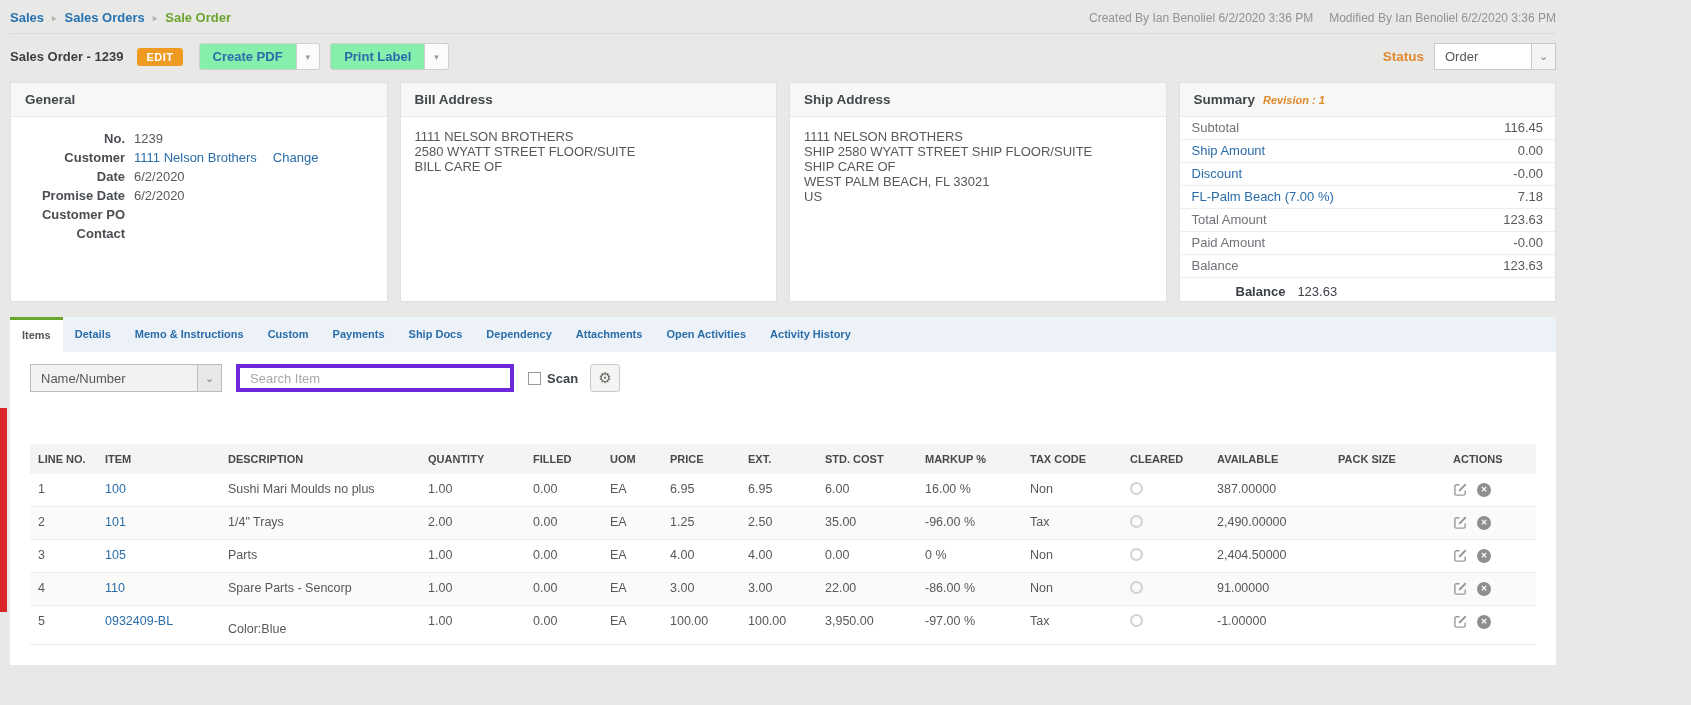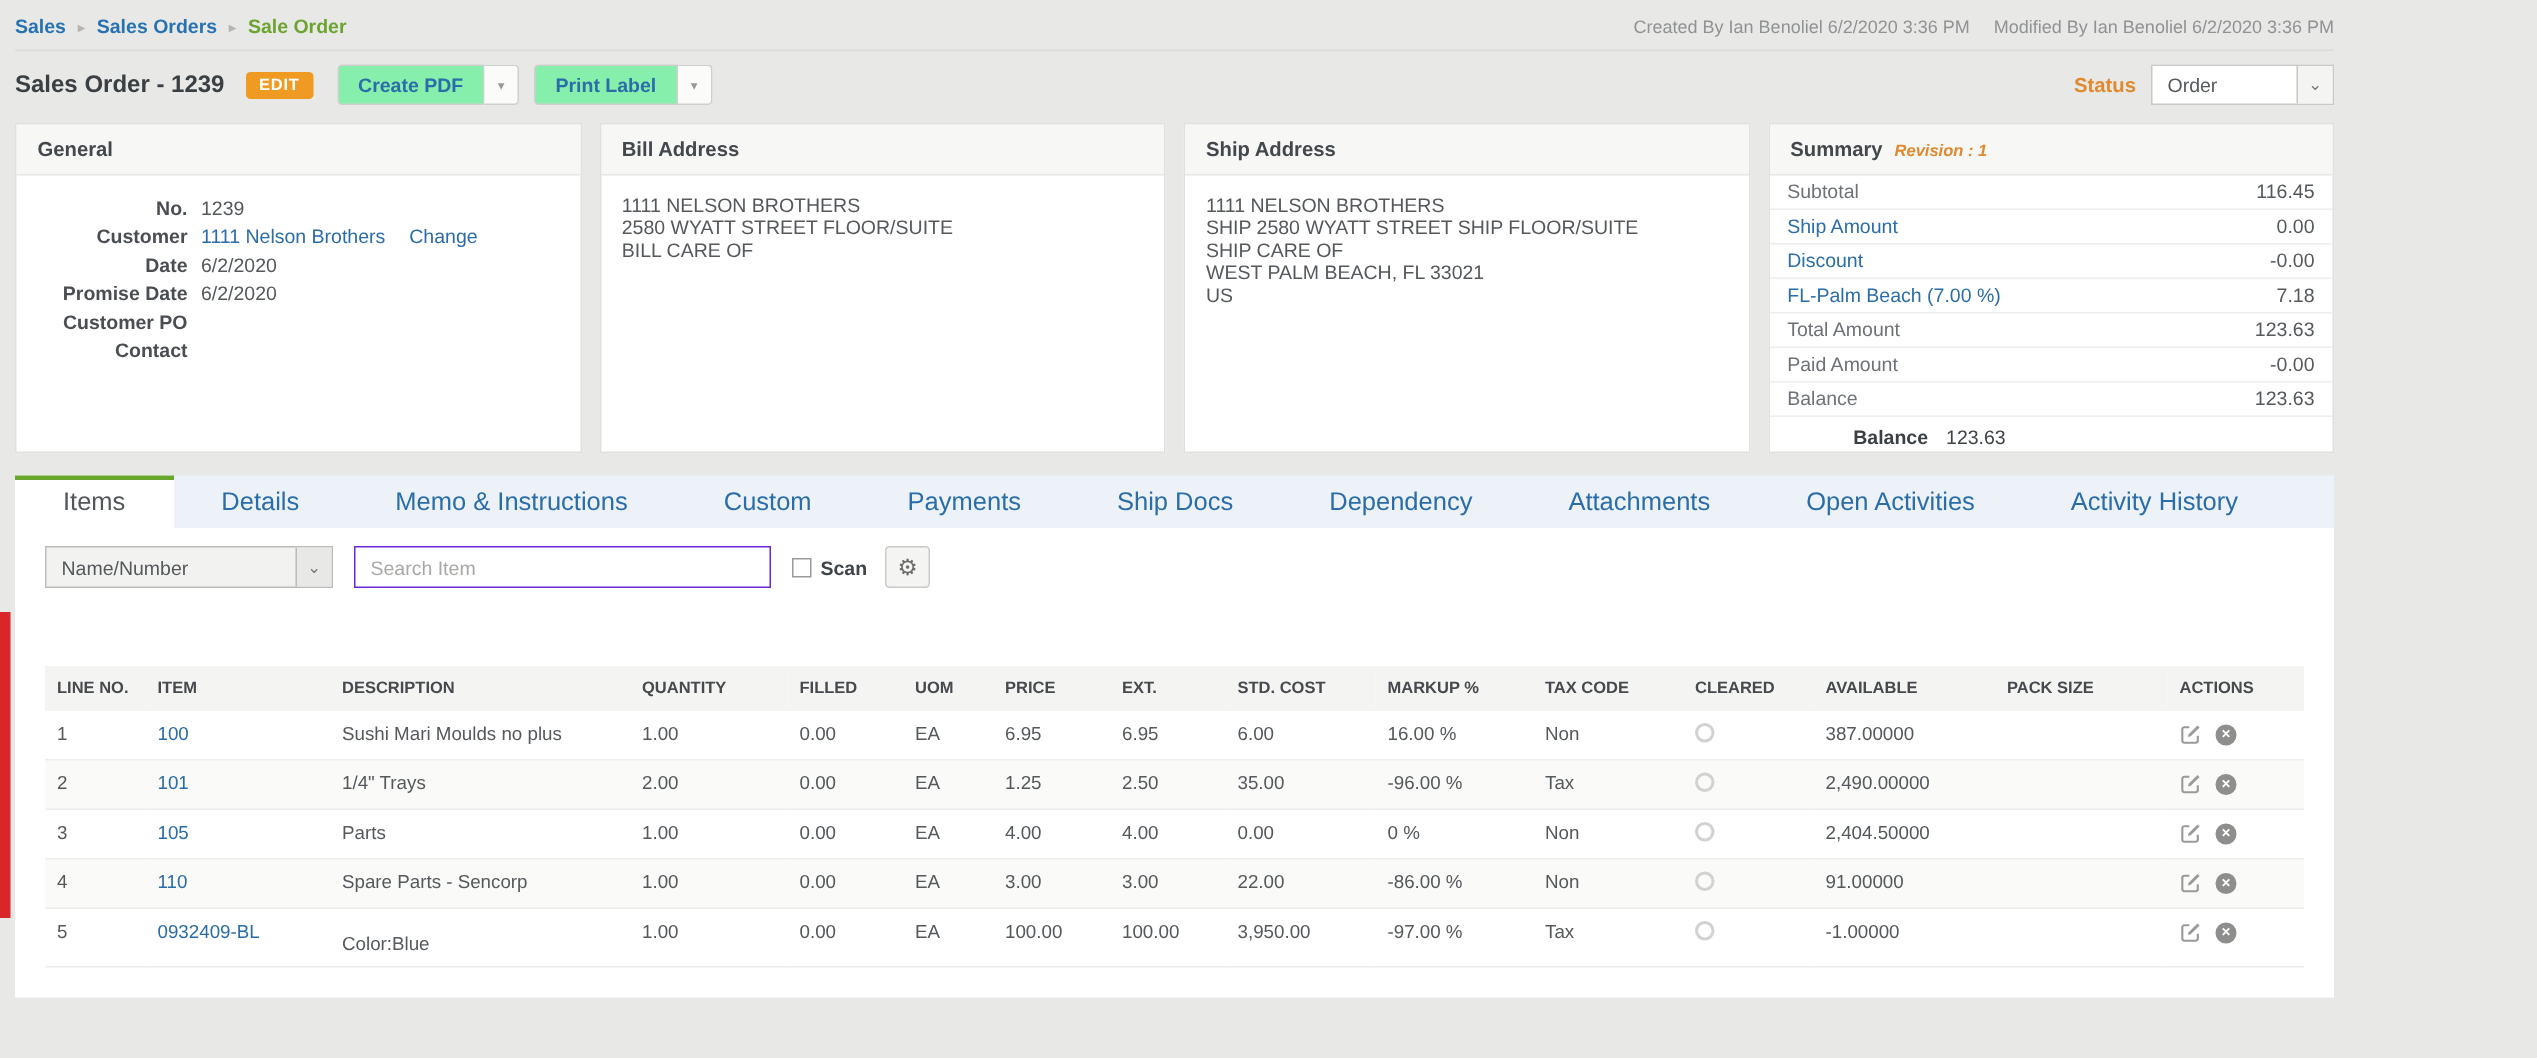--- a/index.html
+++ b/index.html
@@ -20,21 +20,21 @@
     padding:10px 0 8px; border-bottom:1px solid #dadad8;
   }
   .breadcrumb { display:flex; align-items:center; gap:8px; font-weight:bold; font-size:13px; }
   .crumb-link { color:#2773b2; cursor:pointer; }
   .crumb-sep { color:#b5b5b3; font-size:9px; }
   .crumb-current { color:#6da32f; }
   .meta-info { color:#909294; font-size:12px; display:flex; gap:16px; }
 
   
   .header-row { display:flex; align-items:center; padding:9px 0 10px; }
-  .page-title { font-size:16px; font-weight:bold; color:#3a3f44; margin-right:14px; }
+  .page-title { font-size:13px; font-weight:bold; color:#3a3f44; margin-right:14px; }
   .edit-badge {
     background:#ef9b23; color:#fff; font-size:11px; font-weight:bold;
     padding:3px 9px; border-radius:3px; letter-spacing:.5px; margin-right:16px; cursor:pointer;
   }
   .split-btn { display:inline-flex; margin-right:10px; }
   .btn {
     background:#86efac; border:1px solid #cfcfcd; color:#2a6da9; font-weight:600;
     font-size:13px; padding:5px 13px; border-radius:3px 0 0 3px; cursor:pointer;
     font-family:"Liberation Sans", sans-serif;
   }
@@ -81,34 +81,34 @@
   .s-label { color:#6e7277; }
   .s-label.link { color:#2a6da9; }
   .s-value { color:#55595c; }
   .summary-balance { display:flex; gap:12px; padding:6px 0 0 56px; }
   .balance-label { font-weight:bold; color:#3a3f44; }
   .balance-value { color:#3f444a; }
 
   
   .tab-bar { display:flex; background:#ecf2f8; height:35px; margin-top:15px; }
   .tab {
-    padding:0 32px; line-height:35px; color:#2a6da9; font-weight:400; font-size:17px; cursor:pointer;
+    padding:0 12px; line-height:35px; color:#2a6da9; font-weight:700; font-size:11px; cursor:pointer;
     white-space:nowrap;
   }
   .tab.active {
     background:#fff; color:#53575a; border-top:3px solid #69a62d; line-height:30px;
   }
 
   
   .tab-content { background:#fff; padding:12px 20px 20px; min-height:307px; }
   .toolbar { display:flex; align-items:center; margin-bottom:52px; }
   .filter-select { width:192px; height:28px; background:#f2f2f0; border:1px solid #bcbcba; }
   .filter-select .select-caret { background:#e8e8e6; border-left:1px solid #bcbcba; }
   .search-input {
-    width:278px; height:28px; border:1px solid #6d28d9; padding:0 10px; margin-left:14px;
+    width:278px; height:28px; border:4px solid #6d28d9; padding:0 10px; margin-left:14px;
     font-family:"Liberation Sans", sans-serif; font-size:13px; color:#55595c;
   }
   .search-input::placeholder { color:#a8a8a6; }
   .scan-wrap { display:flex; align-items:center; gap:6px; margin-left:14px; }
   .checkbox { width:13px; height:13px; border:1px solid #9a9a98; background:#fff; display:inline-block; cursor:pointer; }
   .scan-label { font-weight:bold; color:#3f444a; font-size:13px; }
   .gear-btn {
     width:30px; height:28px; background:#f4f4f2; border:1px solid #c9c9c7; border-radius:3px;
     margin-left:12px; display:flex; align-items:center; justify-content:center; color:#6d6d6b;
     font-size:15px; cursor:pointer;

